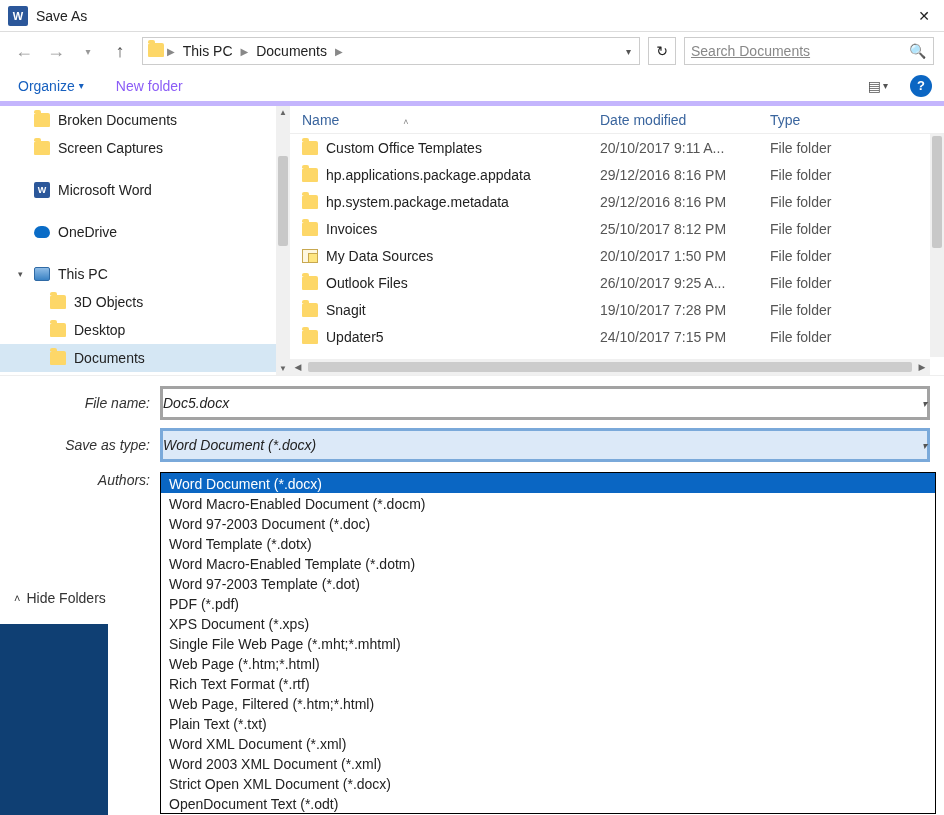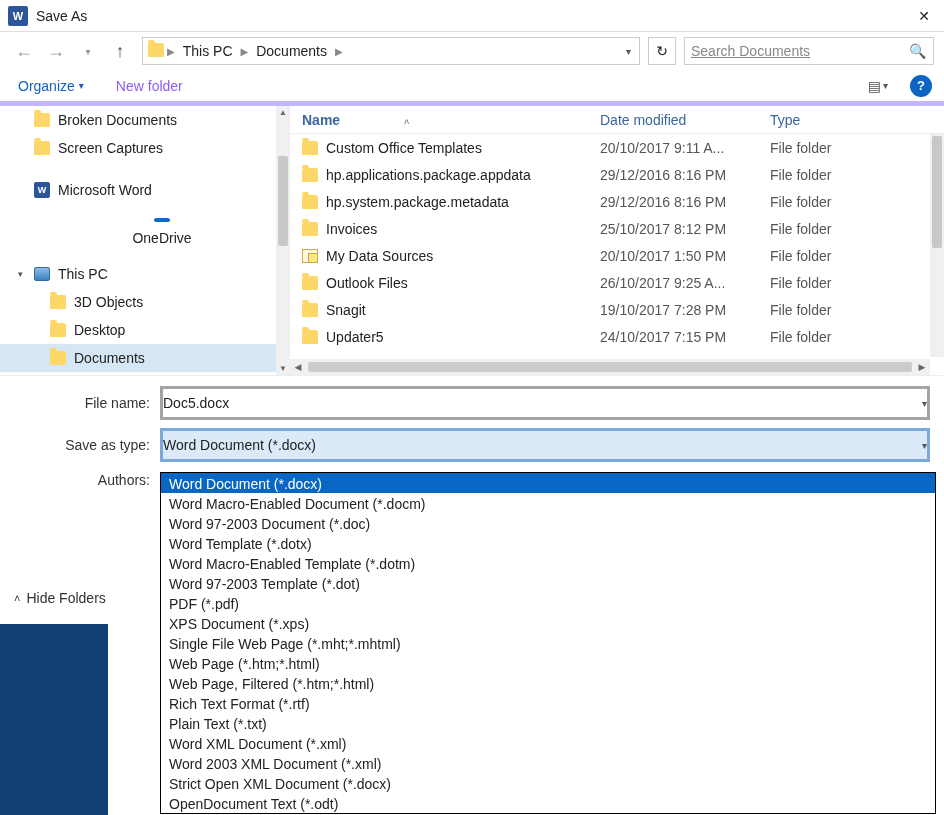--- a/index.html
+++ b/index.html
@@ -45,39 +45,39 @@
   .tree-item.selected { background:#d5e7f4;}
   .folder-icon { width:16px; height:14px; background:#fdd768; border-radius:2px 2px 1px 1px; position:relative;}
   .folder-icon::before{content:"";position:absolute;top:-3px;left:0;width:7px;height:3px;background:#fdd768;border-radius:2px 2px 0 0;}
   .word-sm-icon { width:16px; height:16px; background:#2b579a; color:#fff; font-size:9px; font-weight:bold; display:flex;align-items:center;justify-content:center;border-radius:2px;}
   .onedrive-icon { width:16px; height:12px; background:#0a6cc7; border-radius:8px 8px 6px 6px;}
   .thispc-icon { width:16px; height:14px; background:linear-gradient(#8fbce6,#3a82c4); border:1px solid #2f6aa5; border-radius:2px;}
   .tree-caret { position:absolute; margin-left:-16px; font-size:9px; color:#555;}
 
   .file-pane { flex:1; position:relative; overflow:hidden;}
   .file-header { display:flex; height:28px; align-items:center; border-bottom:1px solid #eee;}
-  .col-name { width:310px; padding-left:12px; color:#3a659e;font-weight:bold;}
+  .col-name { width:310px; padding-left:12px; color:#3a659e;}
   .col-date { width:170px; color:#3a659e;}
   .col-type { flex:1; color:#3a659e;}
   .sort-caret { font-size:9px; color:#888; margin-left:60px;}
   .file-list { }
   .file-row { display:flex; align-items:center; height:27px;}
   .file-row .cn { width:310px; padding-left:12px; display:flex; align-items:center; gap:8px;}
   .file-row .cd { width:170px; color:#555;}
   .file-row .ct { flex:1; color:#555;}
   .datasource-icon { width:16px; height:14px; background:#fef7e0; border:1px solid #c8a850; position:relative;}
   .datasource-icon::after{content:"";position:absolute;bottom:0;right:0;width:8px;height:8px;background:#ffe680;border-left:1px solid #c8a850;border-top:1px solid #c8a850;}
   .file-pane-scroll { position:absolute; right:0; top:28px; bottom:18px; width:14px; background:#f0f0f0;}
   .file-pane-scroll .thumb{position:absolute;left:2px;right:2px;top:2px;height:50%;background:#c8c8c8;border-radius:2px;}
   .file-pane-hscroll{position:absolute;left:0;right:14px;bottom:0;height:16px;background:#f0f0f0;display:flex;align-items:center;}
   .file-pane-hscroll .arrl,.file-pane-hscroll .arrr{width:16px;text-align:center;font-size:9px;color:#666;}
   .file-pane-hscroll .track{flex:1;height:10px;background:#ccc;border-radius:2px;margin:0 2px;}
 
   
-  .form-area { padding:10px 14px 4px 14px;}
+  .form-area { padding:10px 14px 4px 14px;font-style:italic;}
   .form-row { display:flex; align-items:center; margin-bottom:8px;}
   .form-label { width:146px; text-align:right; padding-right:10px; color:#333;}
   .form-field { flex:1; height:34px; border:3px solid #a3a3a3; display:flex; align-items:center; padding:0 0; position:relative;}
   .form-field .caret { margin-left:auto; font-size:10px; color:#555;}
   .form-field.saveastype { background:#dce9f8; border-color:#7aa9da;}
   .authors-row .form-label{align-self:flex-start; padding-top:2px;}
 
   
   .dropdown { position:absolute; left:160px; right:8px; top:472px; border:1px solid #000; background:#fff; z-index:10;}
   .dropdown .opt { padding:2px 8px; height:20px; line-height:18px; font-size:14px;}
@@ -141,21 +141,21 @@
           <span>Broken Documents</span>
         </div>
         <div class="tree-item">
           <span class="folder-icon"></span>
           <span>Screen Captures</span>
         </div>
         <div class="tree-item" style="margin-top: 14px;">
           <span class="word-sm-icon">W</span>
           <span>Microsoft Word</span>
         </div>
-        <div class="tree-item" style="margin-top: 14px; flex-direction: column;">
+        <div class="tree-item" style="margin-top: 14px;">
           <span class="onedrive-icon"></span>
           <span>OneDrive</span>
         </div>
         <div class="tree-item" style="margin-top: 14px;">
           <span class="tree-caret">▾</span>
           <span class="thispc-icon"></span>
           <span>This PC</span>
         </div>
         <div class="tree-item indent2">
           <span class="folder-icon"></span>
@@ -287,22 +287,22 @@
     <div class="opt hl">Word Document (*.docx)</div>
     <div class="opt">Word Macro-Enabled Document (*.docm)</div>
     <div class="opt">Word 97-2003 Document (*.doc)</div>
     <div class="opt">Word Template (*.dotx)</div>
     <div class="opt">Word Macro-Enabled Template (*.dotm)</div>
     <div class="opt">Word 97-2003 Template (*.dot)</div>
     <div class="opt">PDF (*.pdf)</div>
     <div class="opt">XPS Document (*.xps)</div>
     <div class="opt">Single File Web Page (*.mht;*.mhtml)</div>
     <div class="opt">Web Page (*.htm;*.html)</div>
+    <div class="opt">Rich Text Format (*.rtf)</div>
     <div class="opt">Web Page, Filtered (*.htm;*.html)</div>
-    <div class="opt">Rich Text Format (*.rtf)</div>
     <div class="opt">Plain Text (*.txt)</div>
     <div class="opt">Word XML Document (*.xml)</div>
     <div class="opt">Word 2003 XML Document (*.xml)</div>
     <div class="opt">Strict Open XML Document (*.docx)</div>
     <div class="opt">OpenDocument Text (*.odt)</div>
   </div>
 
 <div class="hide-folders">
   <span class="hide-caret">˄</span>
   <span>Hide Folders</span>

